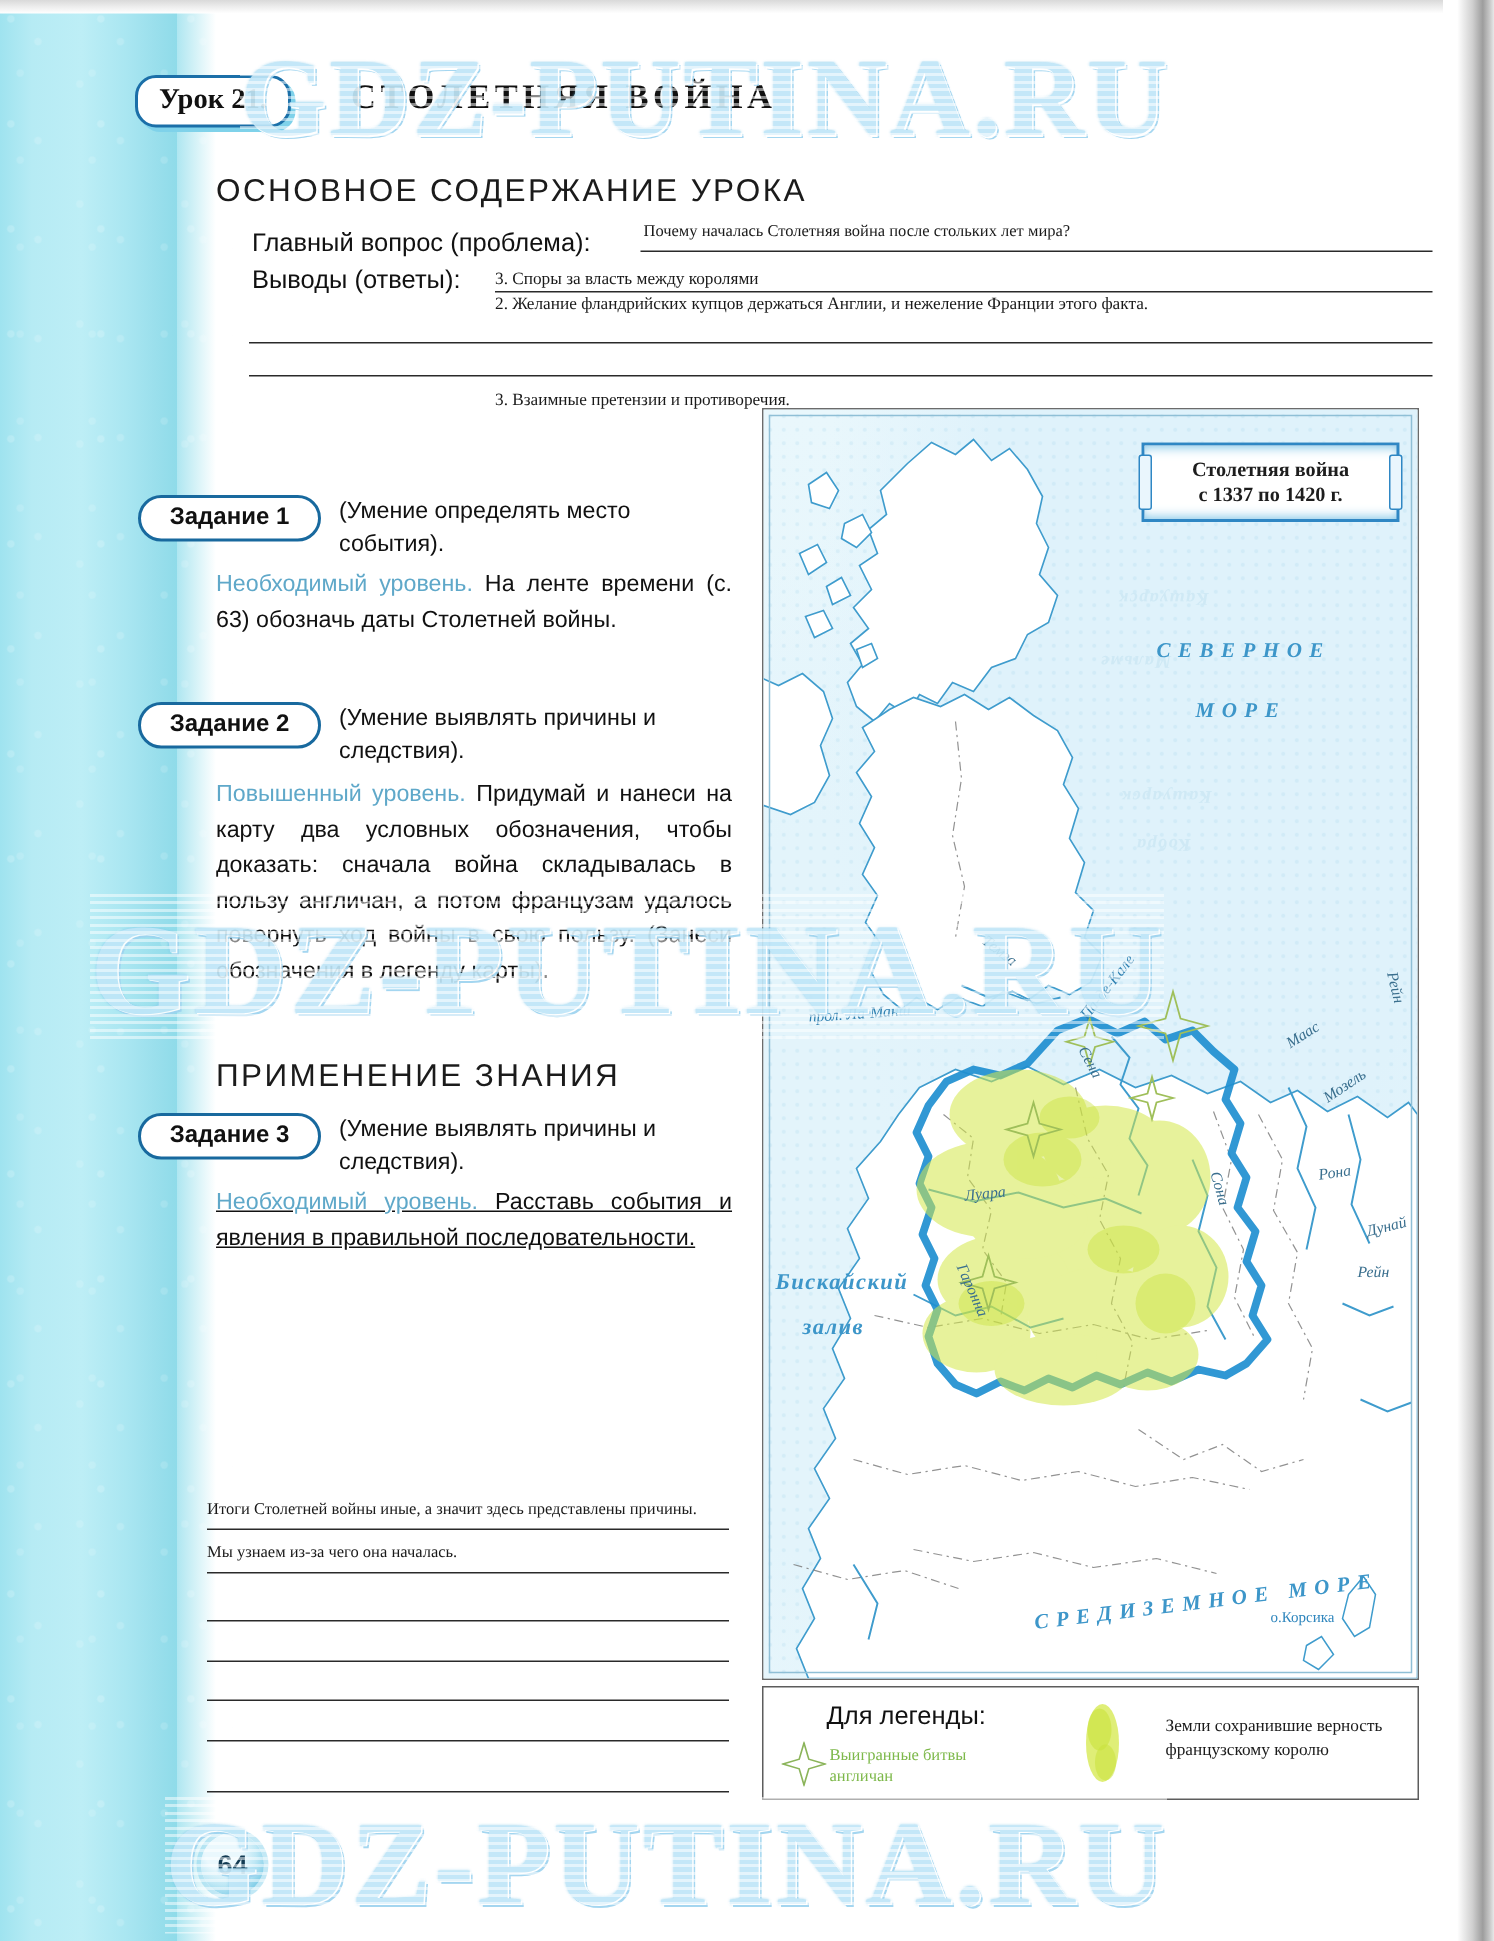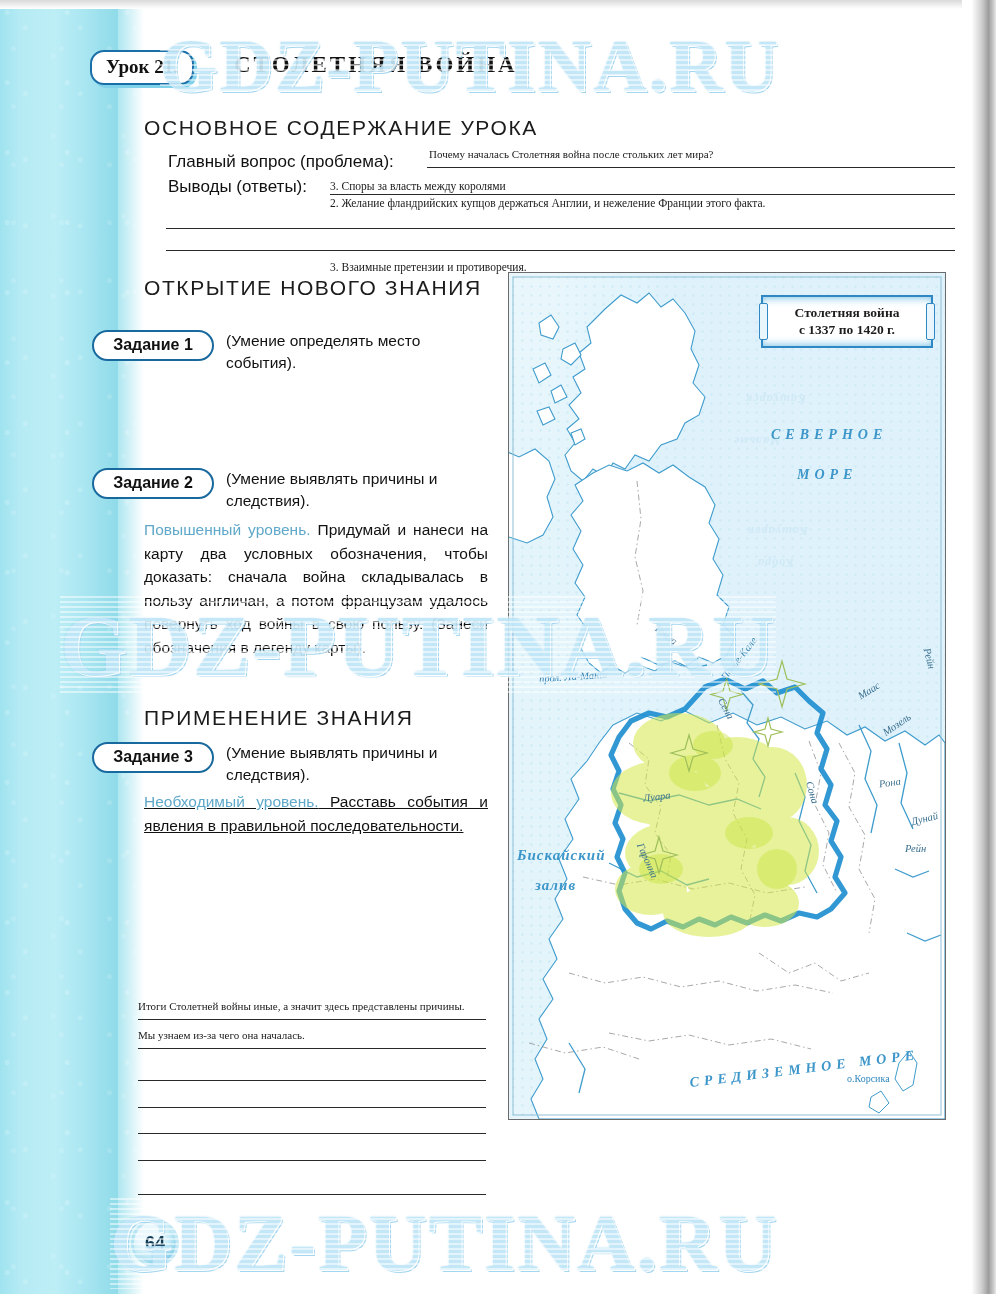--- a/index.html
+++ b/index.html
@@ -246,24 +246,26 @@
     <div class="rule" style="left:427px;top:167px;width:528px;"></div>
 
     <div class="hand" style="left:330px;top:180px;">3. Споры за власть между королями</div>
     <div class="rule" style="left:330px;top:194px;width:625px;"></div>
 
     <div class="hand" style="left:330px;top:197px;">2. Желание фландрийских купцов держаться Англии, и нежеление Франции этого факта.</div>
     <div class="hand" style="left:330px;top:213px;margin-top:48px;">3. Взаимные претензии и противоречия.</div>
     <div class="rule" style="left:166px;top:228px;width:789px;"></div>
     <div class="rule" style="left:166px;top:250px;width:789px;"></div>
 
-    <div class="sec-head sec-open">ОТКРЫТИЕ НОВОГО ЗНАНИЯ</div>
 
     <div class="task" style="left:92px;top:330px;">Задание 1</div>
     <div class="task-txt" style="left:226px;top:330px;width:258px;">(Умение определять место события).</div>
+    <div class="para" style="left:144px;top:378px;width:344px;">
+      <span class="lvl">Необходимый уровень.</span><span> На ленте времени (с. 63) обозначь даты Столетней войны.</span>
+    </div>
 
     <div class="task" style="left:92px;top:468px;">Задание 2</div>
     <div class="task-txt" style="left:226px;top:468px;width:258px;">(Умение выявлять причины и следствия).</div>
     <div class="para" style="left:144px;top:518px;width:344px;">
       <span class="lvl">Повышенный уровень.</span><span> Придумай и нанеси на карту два условных обозначения, чтобы доказать: сначала война складывалась в пользу англичан, а потом французам удалось повернуть ход войны в свою пользу. (Занеси обозначения в легенду карты).</span>
     </div>
 
     <div class="sec-head sec-apply">ПРИМЕНЕНИЕ ЗНАНИЯ</div>
 
     <div class="task" style="left:92px;top:742px;">Задание 3</div>
@@ -431,20 +433,33 @@
       <div class="mlabel river" style="left:292px;top:514px;transform:rotate(74deg);">Сона</div>
       <div class="mlabel river" style="left:348px;top:412px;transform:rotate(-32deg);">Маас</div>
       <div class="mlabel river" style="left:372px;top:446px;transform:rotate(-34deg);">Мозель</div>
       <div class="mlabel river" style="left:410px;top:380px;transform:rotate(76deg);">Рейн</div>
       <div class="mlabel river" style="left:396px;top:570px;">Рейн</div>
       <div class="mlabel river" style="left:402px;top:540px;transform:rotate(-14deg);">Дунай</div>
 
       <div class="mlabel isle" style="left:310px;top:800px;margin-left:28px;">о.Корсика</div>
     </div>
 
+    <div class="legend-box">
+      <div class="legend-title">Для легенды:</div>
+      <svg class="legend-star" viewBox="0 0 30 30">
+        <path d="M15 1 l3.2 10.8 L29 15 l-10.8 3.2 L15 29 l-3.2 -10.8 L1 15 l10.8 -3.2 Z" fill="none" stroke="#8bb45a" stroke-width="1.1"></path>
+      </svg>
+      <div class="legend-star-txt">Выигранные битвы англичан</div>
+      <svg class="legend-blob" viewBox="0 0 36 62">
+        <ellipse cx="18" cy="31" rx="11" ry="26" fill="#d4e84a" opacity=".75"></ellipse>
+        <ellipse cx="16" cy="22" rx="8" ry="14" fill="#c9e23c" opacity=".6"></ellipse>
+        <ellipse cx="20" cy="44" rx="7" ry="12" fill="#c9e23c" opacity=".55"></ellipse>
+      </svg>
+      <div class="legend-land-txt">Земли сохранившие верность французскому королю</div>
+    </div>
 
     <div class="pageno">64</div>
   </div>
 
   <div class="wm wm-1">
     <span>GDZ-PUTINA.RU</span>
     <span class="wm-stripes"></span>
   </div>
   <div class="wm wm-2">
     <span>GDZ-PUTINA.RU</span>

